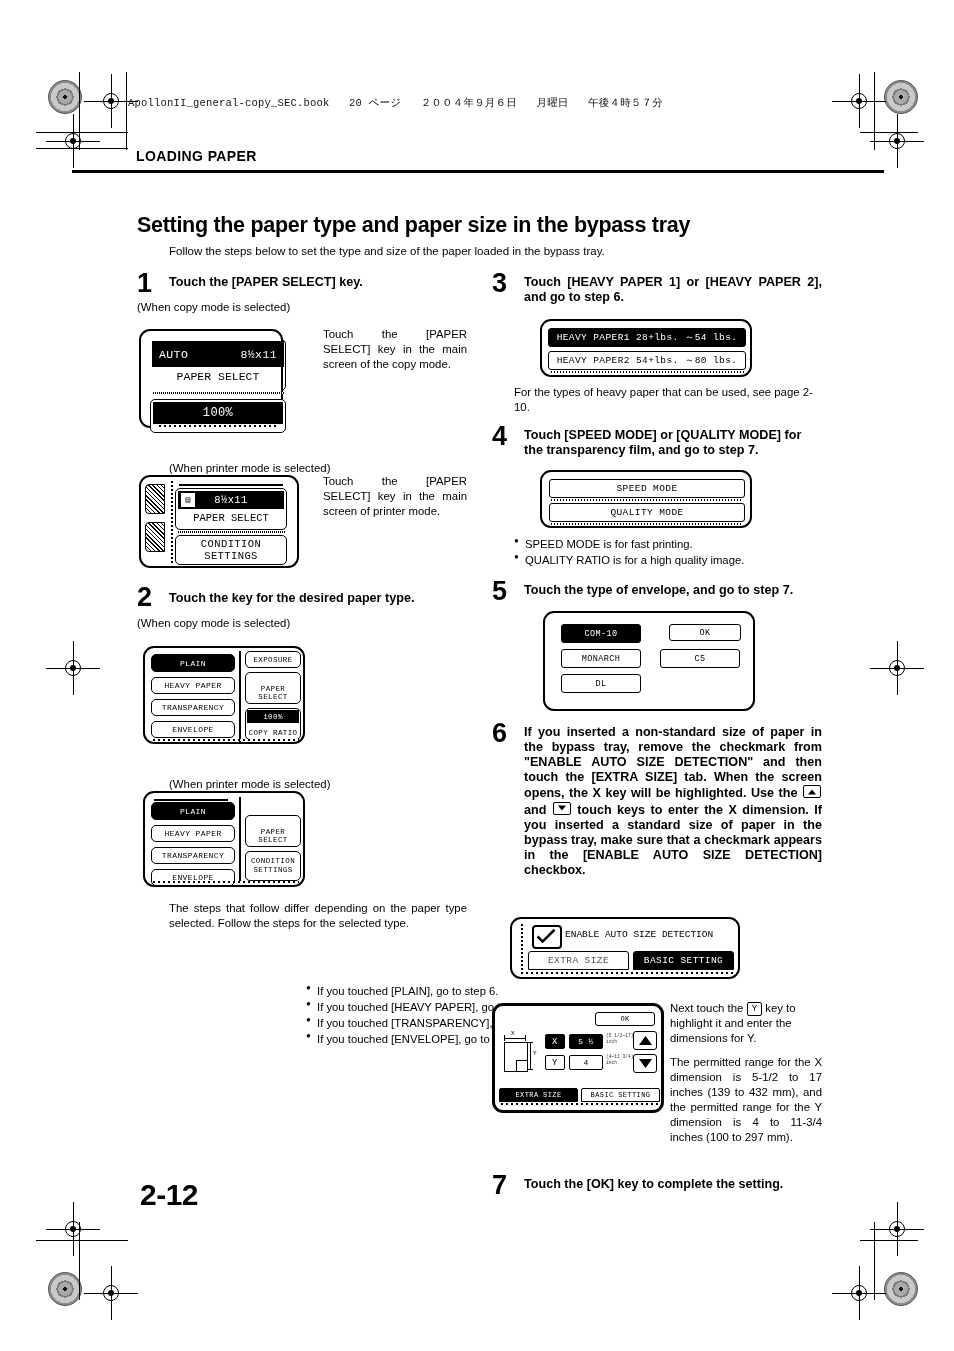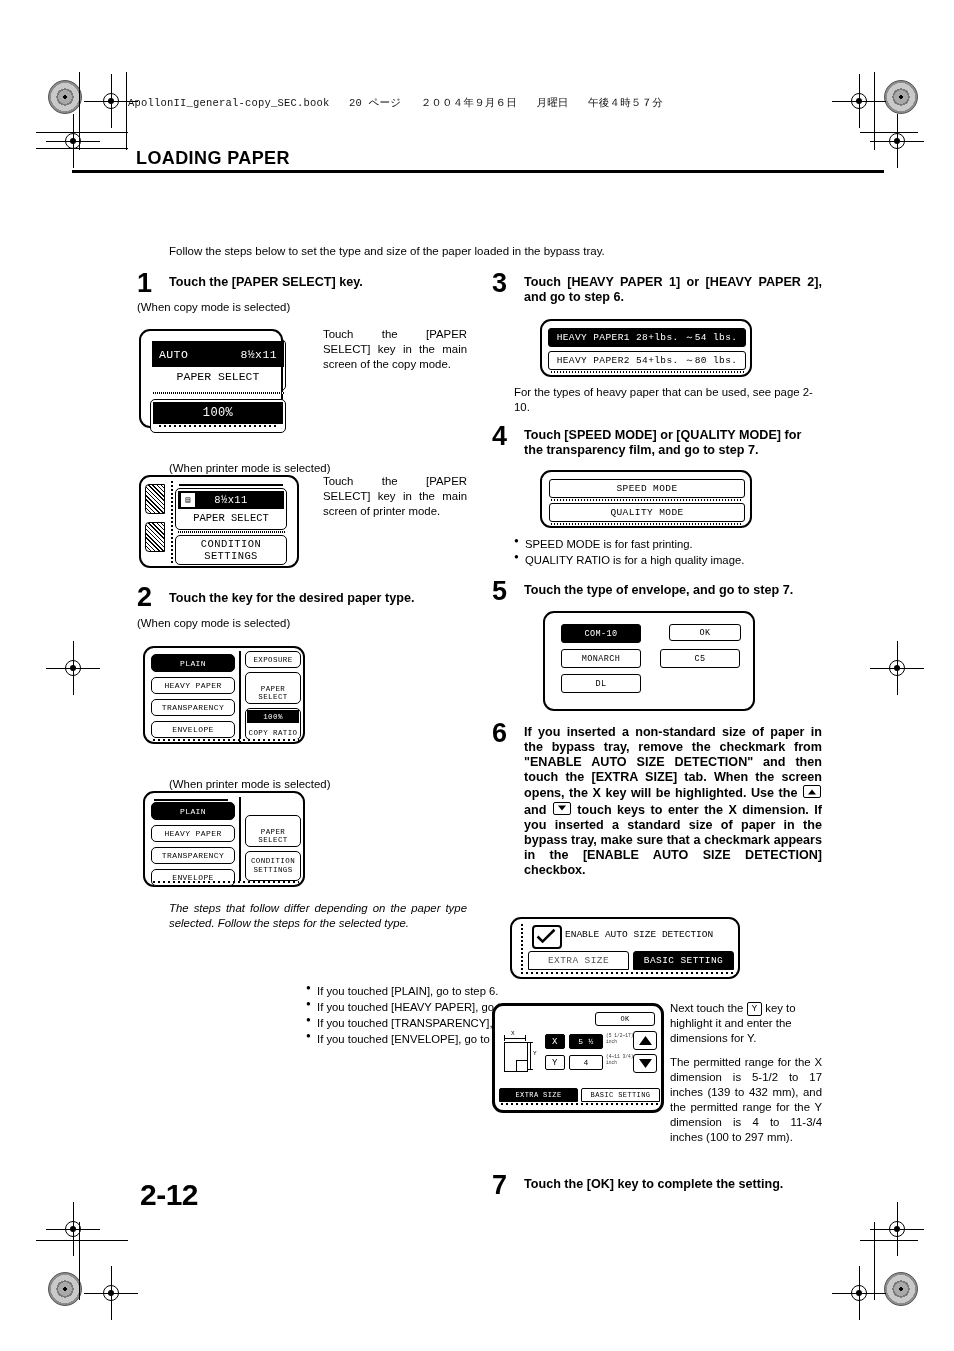--- a/index.html
+++ b/index.html
@@ -19,21 +19,21 @@
   .regmark .hb{position:absolute;top:12.5px;left:-14px;height:1.3px;width:54px;background:#000;}
 
   .starmark{position:absolute;width:34px;height:34px;border-radius:50%;
     background:radial-gradient(circle at 50% 50%, #000 0 9%, #a9a9a9 9% 30%, #7a7a7a 30% 38%, #c9c9c9 38% 62%, #8c8c8c 62% 74%, #bdbdbd 74% 90%, #6e6e6e 90% 100%);
     border:1px solid #555;box-sizing:border-box;}
   .cropline{position:absolute;background:#000;}
 
   
   .bookline{position:absolute;left:128px;top:96px;font-family:"Liberation Mono",monospace;
     font-size:10.5px;letter-spacing:.2px;color:#111;white-space:pre;}
-  .running-head{position:absolute;left:136px;top:148px;font-size:18px;font-weight:bold;letter-spacing:.4px;}
+  .running-head{position:absolute;left:136px;top:148px;font-size:14px;font-weight:bold;letter-spacing:.4px;}
   .rule{position:absolute;left:72px;top:170px;width:812px;height:2.6px;background:#000;}
 
   
   .h1{position:absolute;left:137px;top:213px;font-size:21.5px;font-weight:bold;letter-spacing:-.3px;white-space:nowrap;}
   .lede{position:absolute;left:169px;top:245px;font-size:11.5px;}
 
   
   .col{position:absolute;top:275px;}
   .colL{left:137px;width:330px;}
   .colR{left:492px;width:330px;}
@@ -148,20 +148,21 @@
   <div class="cropline" style="left:860px;top:132px;width:58px;height:1.4px;"></div>
   <div class="cropline" style="left:79px;top:1222px;width:1.4px;height:78px;"></div>
   <div class="cropline" style="left:36px;top:1240px;width:92px;height:1.4px;"></div>
   <div class="cropline" style="left:874px;top:1222px;width:1.4px;height:78px;"></div>
   <div class="cropline" style="left:860px;top:1240px;width:58px;height:1.4px;"></div>
 
   <div class="bookline">ApollonII_general-copy_SEC.book   20 ページ   ２００４年９月６日   月曜日   午後４時５７分</div>
   <div class="running-head">LOADING PAPER</div>
   <div class="rule"></div>
 
+  <div class="h1">Setting the paper type and paper size in the bypass tray</div>
   <div class="lede">Follow the steps below to set the type and size of the paper loaded in the bypass tray.</div>
 
   <div class="col colL">
 
     <div class="step" style="height:316px;">
       <div class="stepnum">1</div>
       <div class="stephead nowrapish">Touch the [PAPER SELECT] key.</div>
 
       <div class="subnote" style="margin-top:11px;">(When copy mode is selected)</div>
 
@@ -271,21 +272,21 @@
             <span class="lcdtext">PAPER SELECT</span>
             </div>
           <div class="key" style="position:absolute;left:0;top:36px;width:56px;height:30px;flex-direction:column;font-size:7.5px;line-height:1.2;">
             <span class="lcdtext">CONDITION</span>
             <span class="lcdtext">SETTINGS</span>
             </div>
         </div>
         <div style="position:absolute;left:8px;top:88px;width:146px;height:2px;background:repeating-linear-gradient(90deg,#000 0 2px,#fff 2px 5px);"></div>
       </div>
 
-      <div class="body" style="position:absolute;left:32px;top:310px;width:298px;font-style:italic;">The steps that follow differ depending on the paper type selected. Follow the steps for the selected type.</div>
+      <div class="body" style="position:absolute;left:32px;top:310px;width:298px;">The steps that follow differ depending on the paper type selected. Follow the steps for the selected type.</div>
     </div>
 
     <div style="position:absolute;left:169px;top:708px;width:300px;">
       <div class="bul">If you touched [PLAIN], go to step 6.</div>
       <div class="bul">If you touched [HEAVY PAPER], go to step 3</div>
       <div class="bul">If you touched [TRANSPARENCY], go to step 4.</div>
       <div class="bul">If you touched [ENVELOPE], go to step 5.</div>
     </div>
   </div>
 

